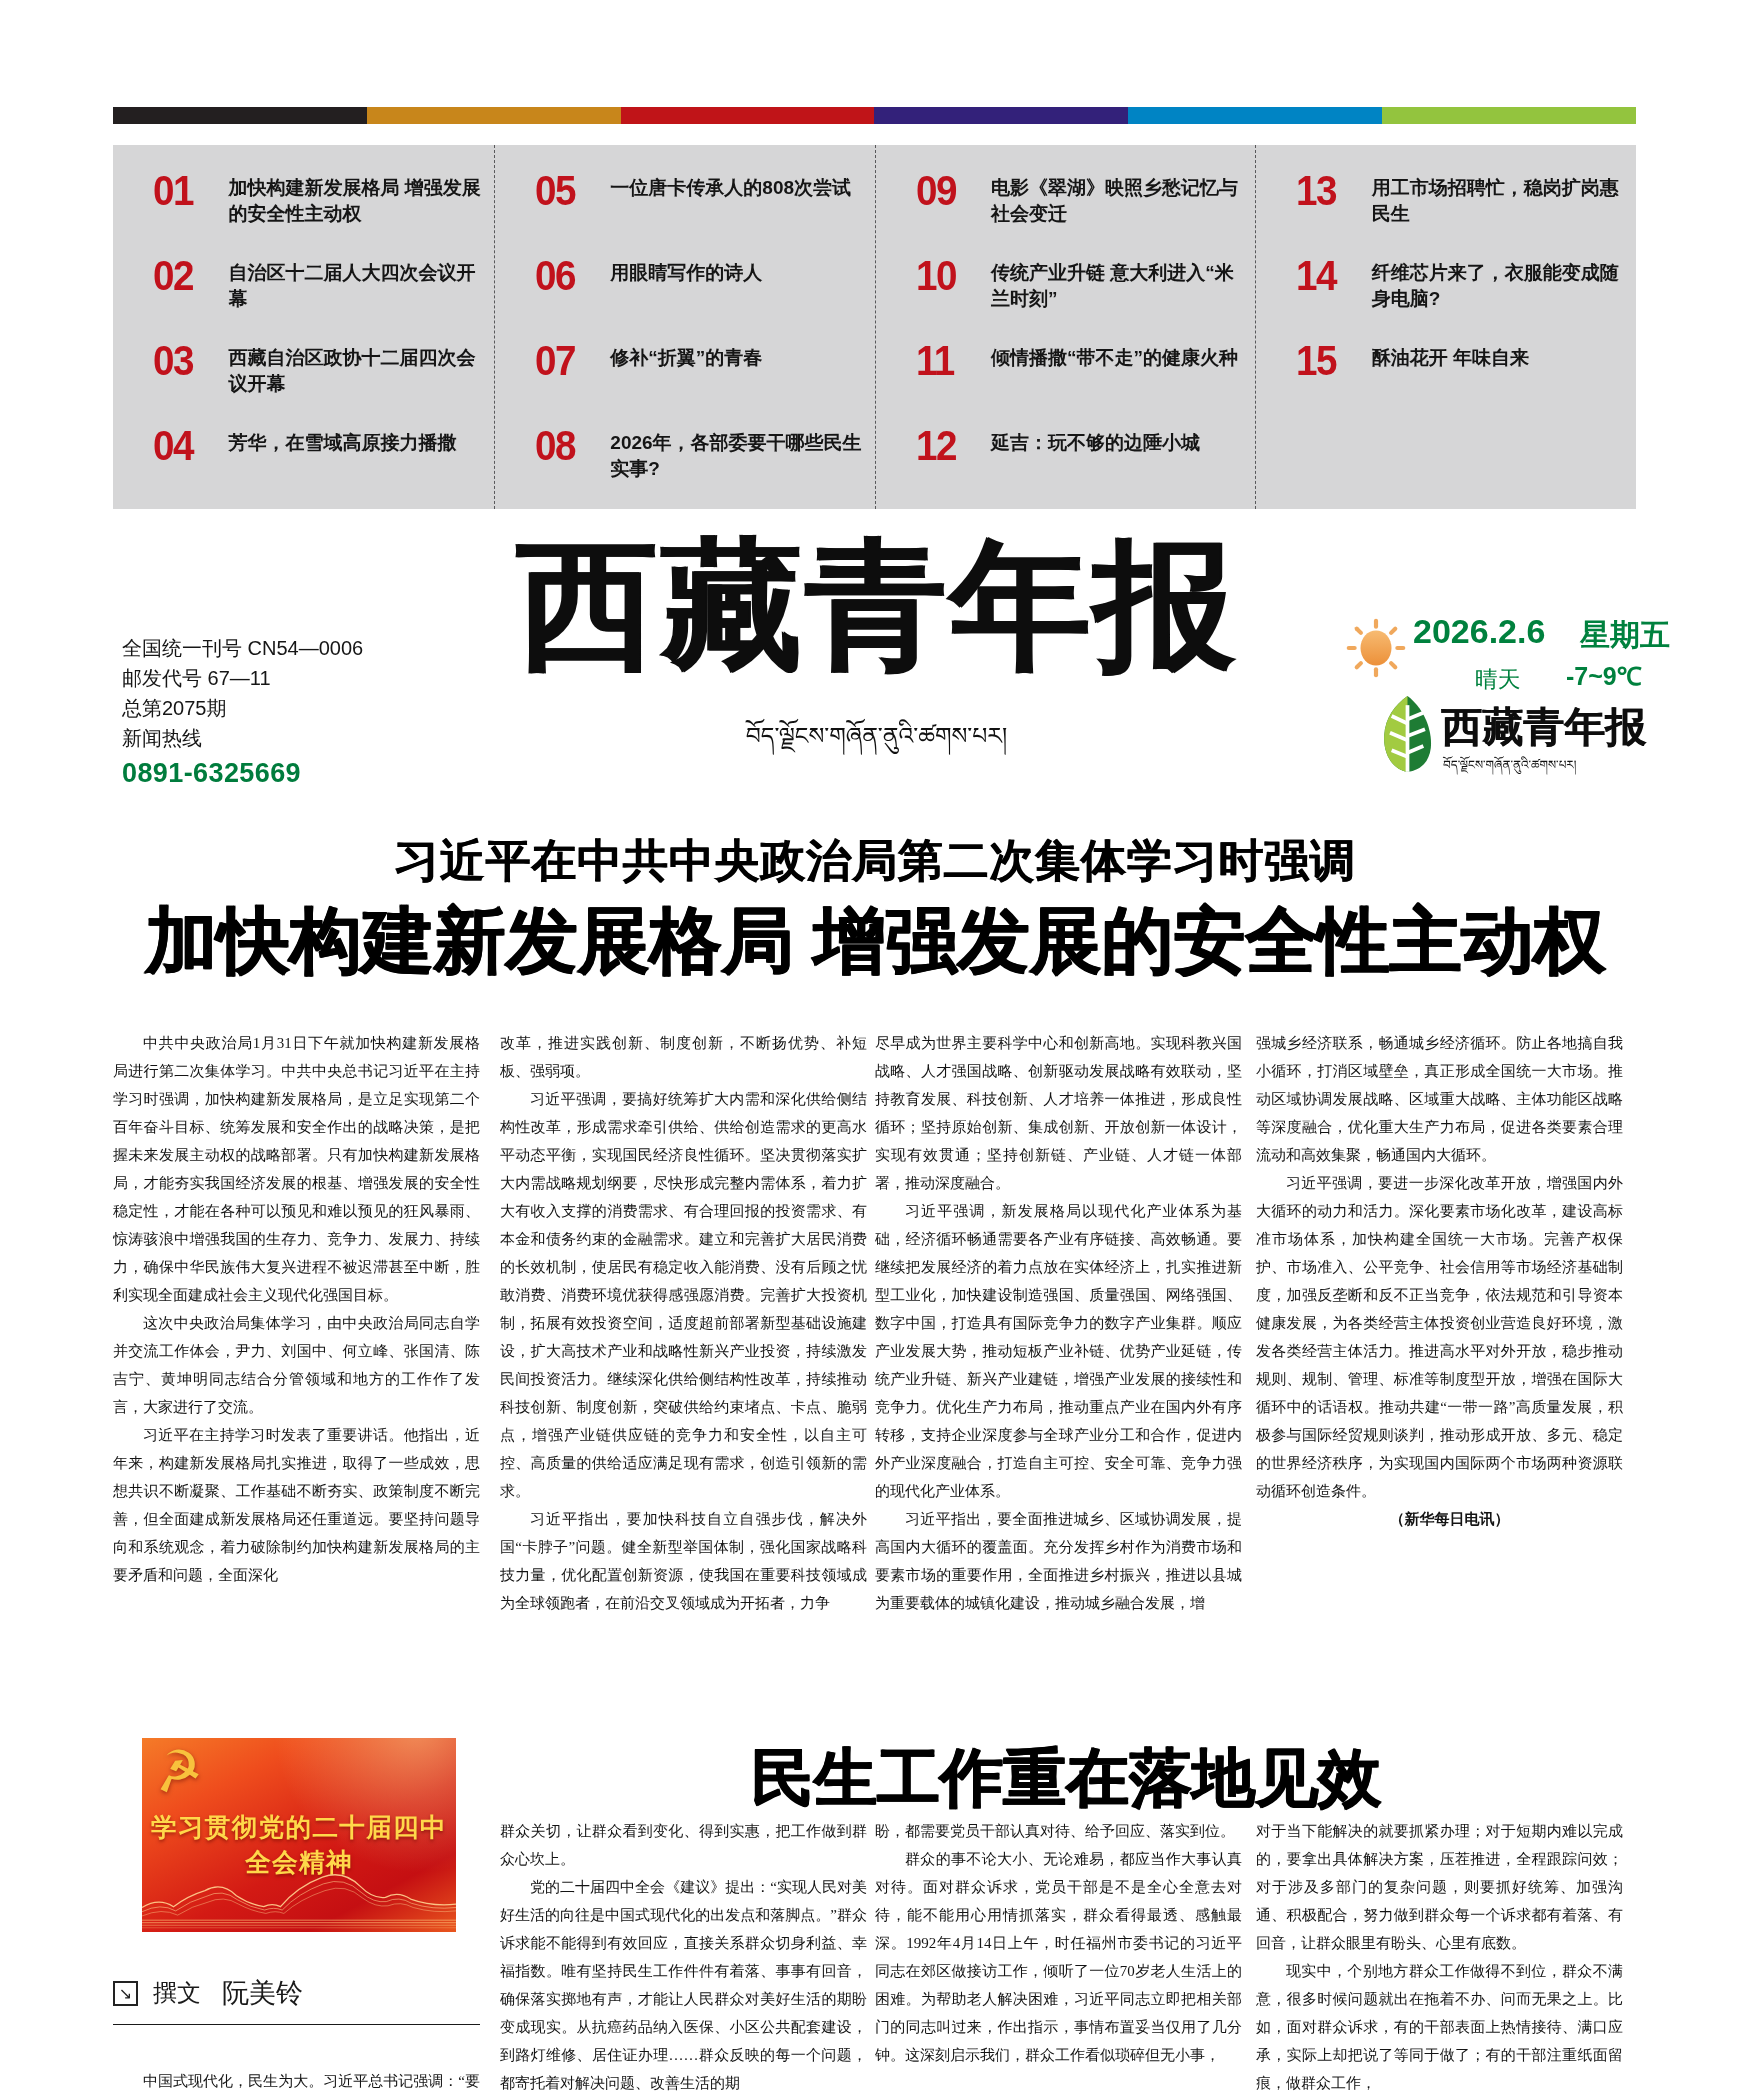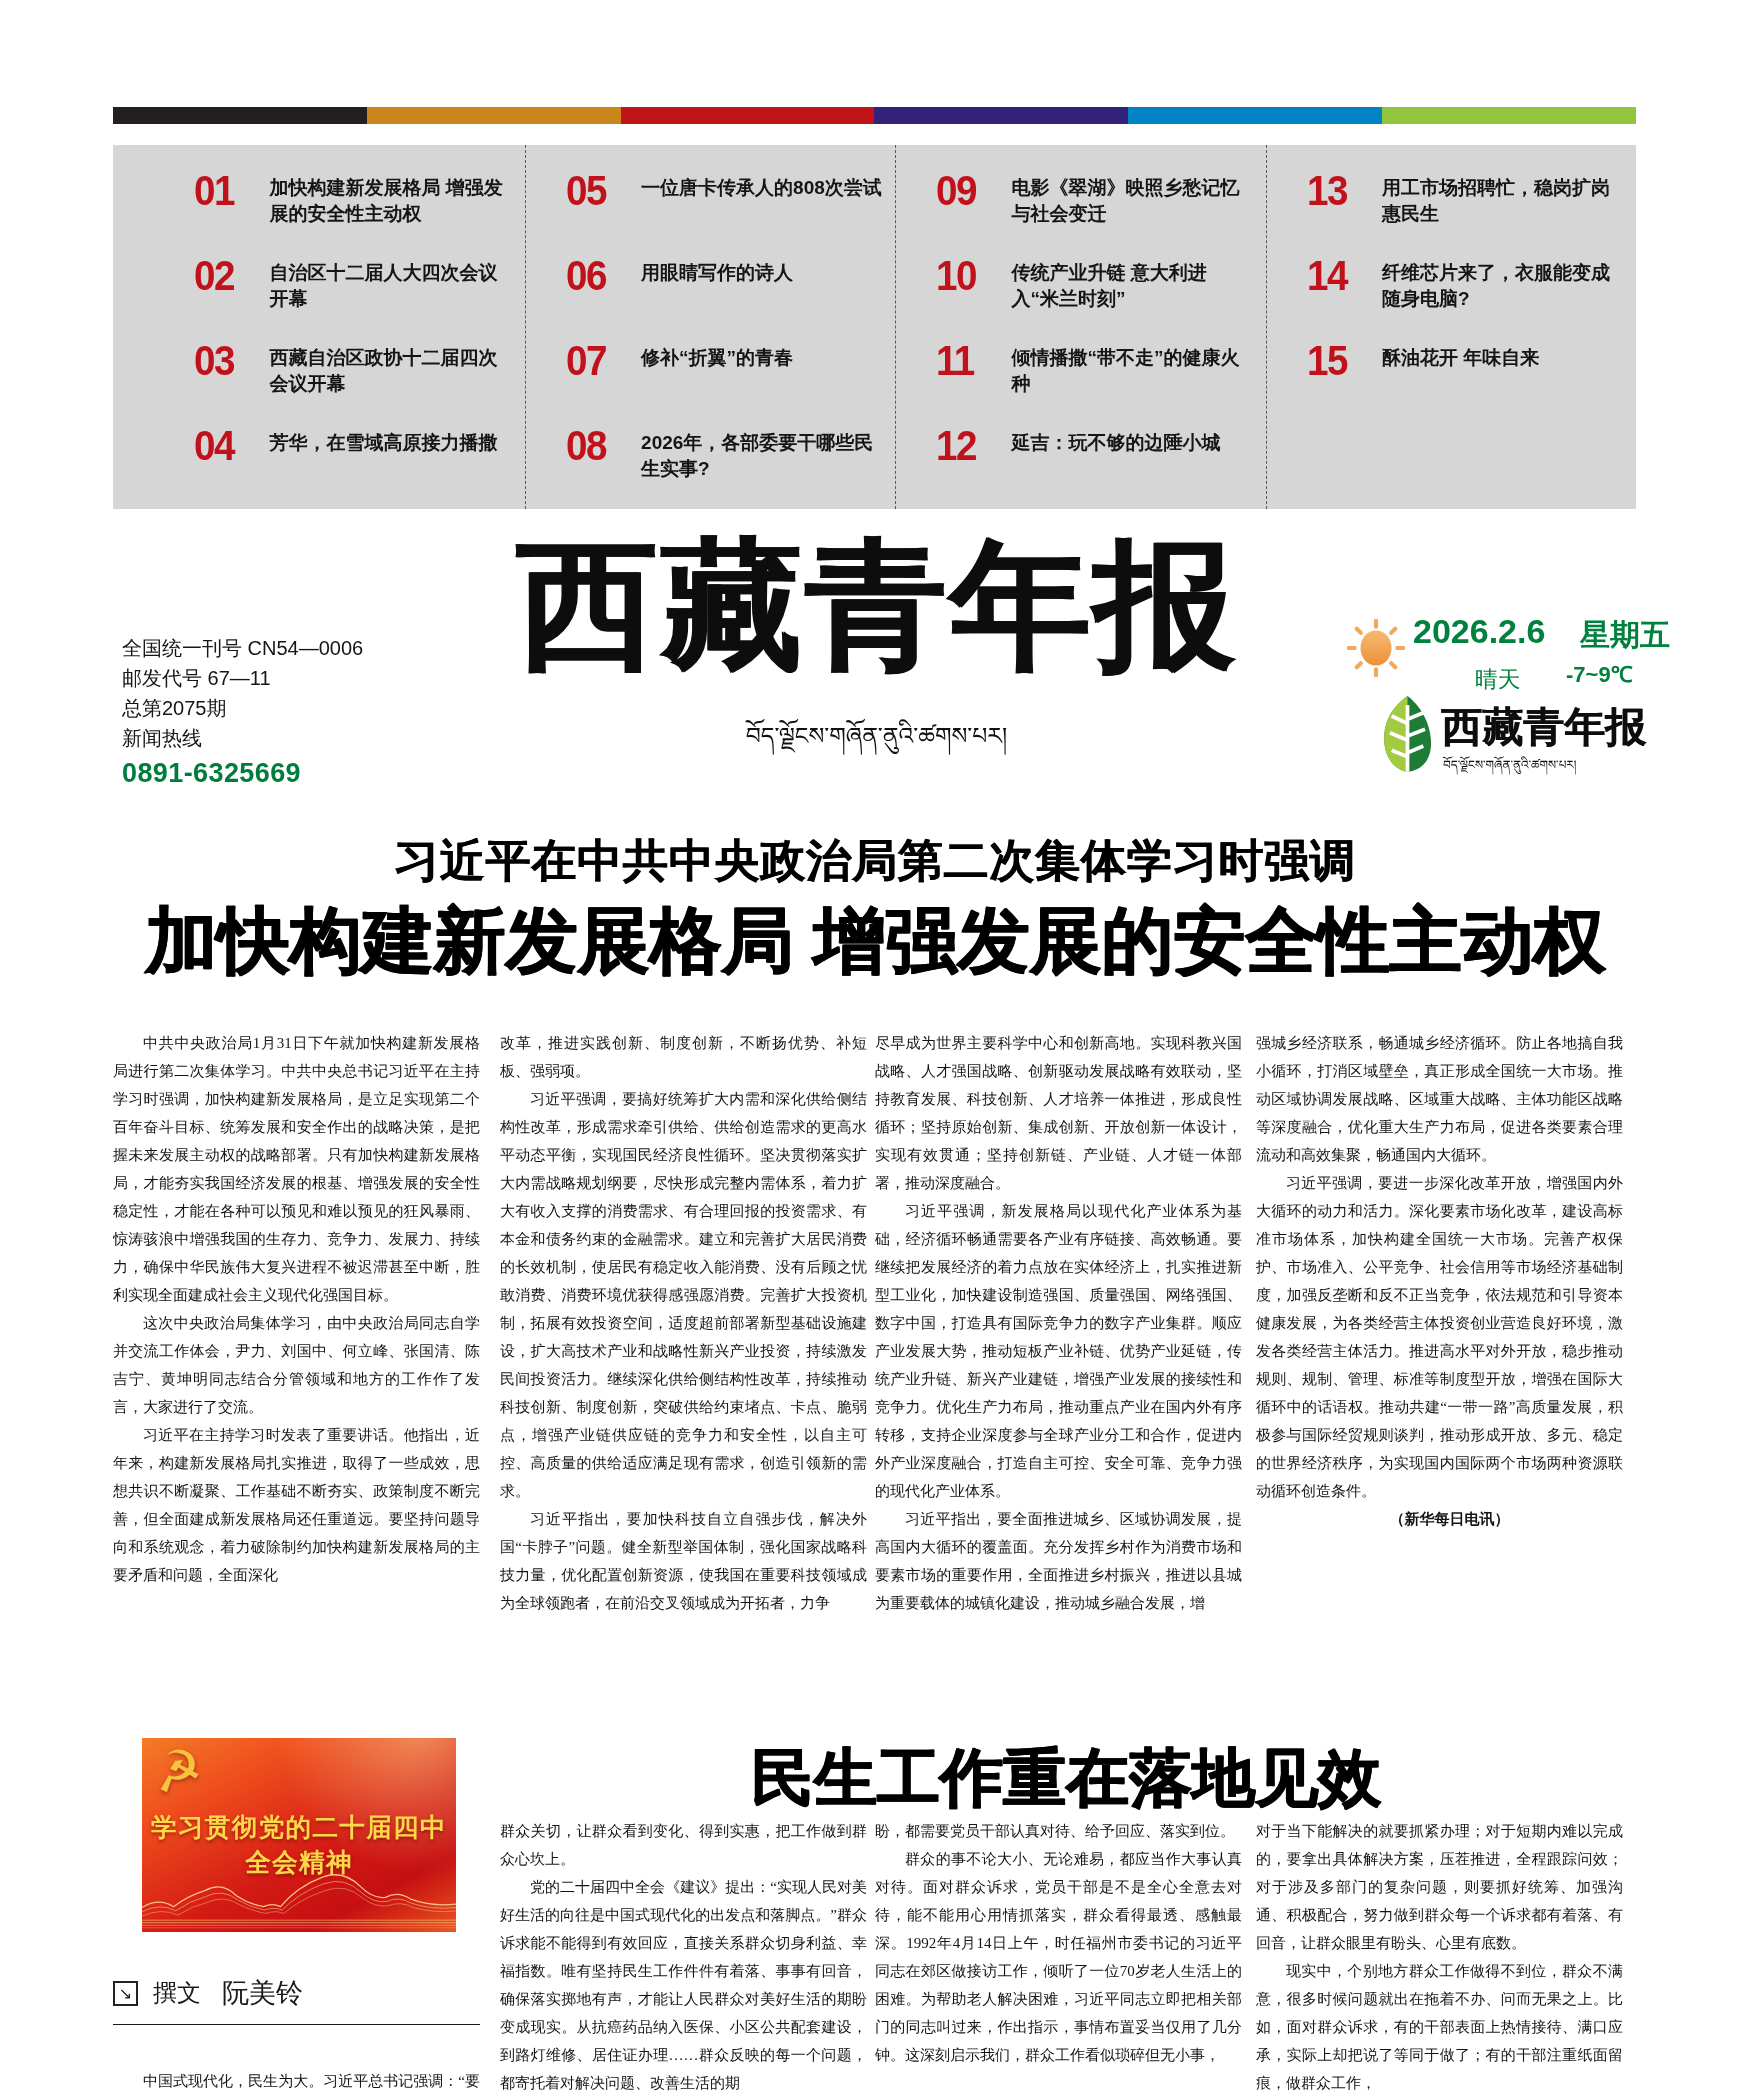--- a/index.html
+++ b/index.html
@@ -5,42 +5,42 @@
   html,body { margin:0; padding:0; background:#ffffff; }
   .page { position:relative; width:1751px; height:2359px; background:#ffffff;
           font-family:"Liberation Sans",sans-serif; color:#121212; overflow:hidden; }
 
   
   .topbar { position:absolute; left:113px; top:107px; width:1523px; height:17px; display:flex; }
   .topbar span { flex:1; }
 
   
   .index { position:absolute; left:113px; top:145px; width:1523px; height:364px;
-           background:#d6d6d7; display:flex; box-sizing:border-box;padding-left:41px; }
+           background:#d6d6d7; display:flex; box-sizing:border-box; }
   .index-col { width:25%; box-sizing:border-box; padding:26px 11.7px 0 40px; }
   .index-col + .index-col { border-left:1.7px dashed #59595b; }
   .idx-row { display:flex; align-items:flex-start; gap:17.6px; height:85px; }
   .idx-num { font-weight:900; font-size:42px; line-height:0.95; color:#c1121c;
              letter-spacing:-1.7px; min-width:58px; transform:scaleX(.92); transform-origin:left top; }
   .idx-title { font-weight:700; font-size:19px; line-height:25.6px; color:#151515; max-width:268px; padding-top:4.2px; }
 
   
   .pub-info { position:absolute; left:122px; top:633px; font-size:20px; line-height:30px; color:#161616; }
   .pub-hotline { position:absolute; left:122px; top:758px; font-weight:700; font-size:27px;
                  color:#007c3d; letter-spacing:0.4px; }
   .m-title { position:absolute; left:457px; top:525px; width:839px; text-align:center;
              font-family:"Liberation Serif",serif; font-weight:700; font-size:141px; line-height:1.15;
              letter-spacing:3.4px; white-space:nowrap; color:#0d0d0d; text-shadow:2.1px 0 0 currentColor; }
   .m-tibetan { position:absolute; left:457px; top:710px; width:839px; text-align:center;
                font-size:23.5px; color:#111; }
   .sun-icon { position:absolute; left:1345px; top:617px; }
   .w-date { position:absolute; left:1413px; top:612px; font-weight:700; font-size:34px; color:#00813e; }
   .w-week { position:absolute; left:1580px; top:615px; font-weight:700; font-size:30px; color:#00813e; }
   .w-cond { position:absolute; left:1475px; top:664px; font-size:22.7px; color:#00813e; }
-  .w-temp { position:absolute; left:1566px; top:658px; font-weight:700; font-size:22px; color:#00813e; }
+  .w-temp { position:absolute; left:1566px; top:658px; font-weight:700; font-size:25px; color:#00813e; }
   .logo-leaf { position:absolute; left:1380px; top:693px; }
   .logo-text { position:absolute; left:1441px; top:700px; font-family:"Liberation Serif",serif;
                font-weight:700; font-size:41px; white-space:nowrap; color:#0d0d0d; text-shadow:0.8px 0 0 currentColor; }
   .logo-tib { position:absolute; left:1443px; top:751px; font-size:12px; white-space:nowrap; color:#111; }
 
   
   .kicker { position:absolute; left:113px; top:831px; width:1523px; text-align:center;
             font-weight:700; font-size:45px; letter-spacing:0.8px; color:#000;
             text-shadow:0.8px 0 0 currentColor; white-space:nowrap; }
   .headline-main { position:absolute; left:46px; top:893px; width:1658px; text-align:center;

